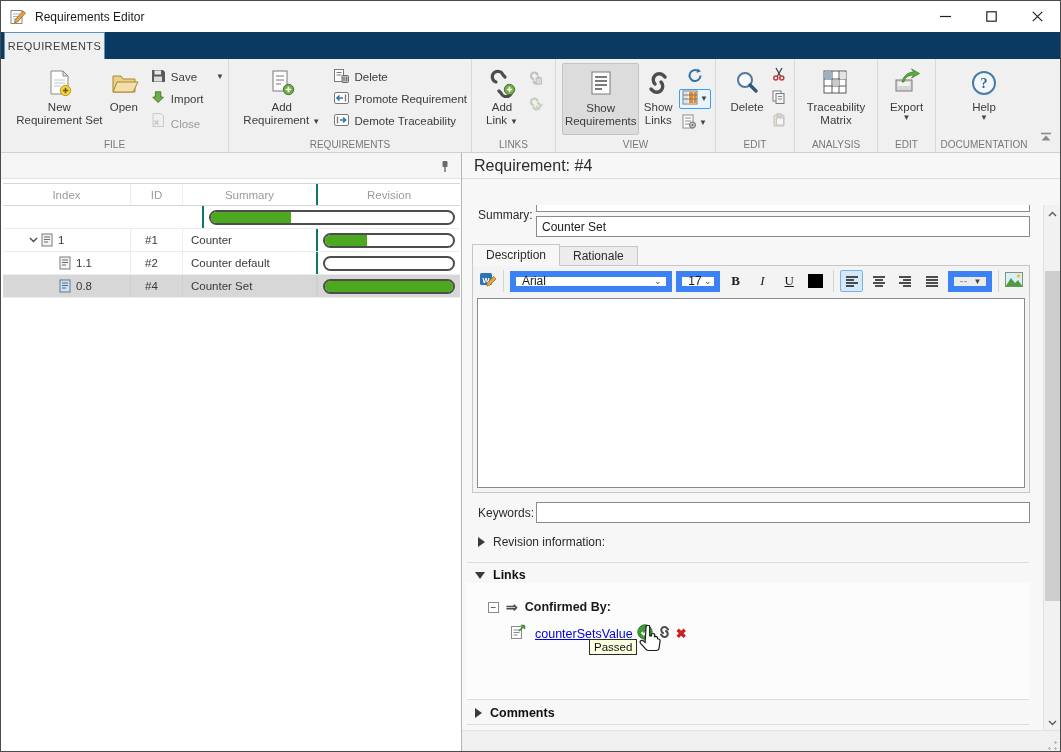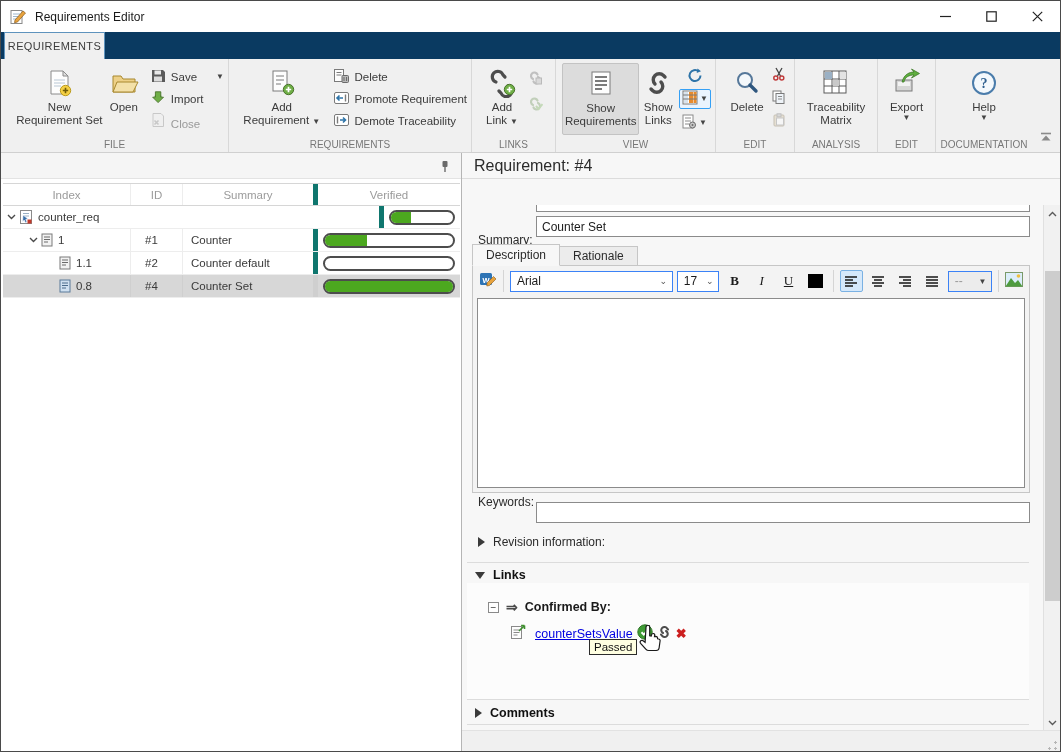--- a/index.html
+++ b/index.html
@@ -41,21 +41,21 @@
   .leftpanel { position:relative; width:461px; height:100%; background:#fff; border-right:1px solid #b5b5b5; }
   .pinstrip { height:26px; background:#f5f5f5; border-bottom:1px solid #e3e3e3; position:relative; }
   .pin { position:absolute; right:12px; top:6px; }
 
   .treetable { position:absolute; left:2px; top:30px; right:1px; bottom:0; font-size:11.5px; color:#3a3a3a; border-top:1px solid #d6d6d6; }
   .thead { display:flex; height:22px; color:#9b9b9b; border-bottom:1px solid #d6d6d6; align-items:center; }
   .trow { display:flex; height:23px; align-items:center; border-bottom:1px solid #ededed; }
   .trow.sel { background:#d7d7d7; }
   .c-index { width:128px; display:flex; align-items:center; height:100%; border-right:1px solid #ededed; overflow:hidden; }
   .c-id { width:52px; padding-left:14px; height:100%; display:flex; align-items:center; border-right:1px solid #ededed; }
-  .c-sum { width:135px; padding-left:8px; height:100%; display:flex; align-items:center; border-right:5px solid #0f766e; }
+  .c-sum { width:135px; padding-left:8px; height:100%; display:flex; align-items:center; border-right:2px solid #0f766e; }
   .c-ver { flex:1; height:100%; display:flex; align-items:center; }
   .thead .c-index,.thead .c-id,.thead .c-sum { justify-content:center; padding-left:0; }
   .thead .c-ver { justify-content:center; }
   .chev { width:16px; display:flex; justify-content:center; flex-shrink:0; }
   .rowicon { margin-right:5px; flex-shrink:0; display:inline-flex; }
   .pbar { height:15px; border:2px solid #4d4d4d; border-radius:9px; background:#fff; overflow:hidden; flex:1; margin:0 5px; }
   .pfill { height:100%; background:#4CA81F; }
 
   
   .rightpanel { position:relative; flex:1; height:100%; background:#f7f7f7; }
@@ -67,21 +67,21 @@
   .cutfield { position:absolute; left:74px; top:0; width:494px; height:7px; border:1px solid #8b8b8b; border-top:none; background:#fff; }
   .fieldlabel { position:absolute; font-size:12px; color:#2b2b2b; }
   .tinput { position:absolute; height:21px; border:1px solid #8b8b8b; background:#fff; font-size:12px; color:#1a1a1a; padding:0 5px; font-family:"Liberation Sans",sans-serif; }
 
   .desctabs { position:absolute; left:10px; top:39px; display:flex; align-items:flex-end; height:22px; }
   .dstab { height:22px; padding:0 13px; font-size:12px; color:#2b2b2b; display:flex; align-items:center; border:1px solid #c6c6c6; }
   .dstab.active { background:#f7f7f7; border-bottom:1px solid #f7f7f7; position:relative; z-index:2; }
   .dstab.idle { background:#ececec; height:20px; border-left:none; }
   .descbox { position:absolute; left:10px; top:60px; width:558px; height:228px; border:1px solid #c6c6c6; background:#f3f3f3; z-index:1; }
   .fmtbar { height:30px; display:flex; align-items:center; gap:4px; padding:0 6px; }
-  .combo { height:21px; border:1px solid #3b82f6; background:#fff; display:flex; align-items:center; font-size:12px; color:#1a1a1a; padding-left:6px; }
+  .combo { height:21px; border:6px solid #3b82f6; background:#fff; display:flex; align-items:center; font-size:12px; color:#1a1a1a; padding-left:6px; }
   .combo .cararea { margin-left:auto; width:17px; display:flex; justify-content:center; color:#555; font-size:9px; }
   .fmtbtn { width:24px; height:22px; display:flex; align-items:center; justify-content:center; font-size:13px; color:#1a1a1a; }
   .fmtbtn.activealign { background:#d5e8fa; border:1px solid #7ab1e3; border-radius:2px; }
   .vsep { width:1px; height:22px; background:#d5d5d5; margin:0 2px; }
   .descarea { position:absolute; left:4px; top:32px; right:4px; bottom:4px; background:#fff; border:1px solid #8b8b8b; }
 
   .disclosure { position:absolute; font-size:12px; color:#2b2b2b; display:flex; align-items:center; gap:8px; }
   .tri-r { width:0; height:0; border-top:5px solid transparent; border-bottom:5px solid transparent; border-left:7px solid #3a3a3a; }
   .tri-d { width:0; height:0; border-left:5px solid transparent; border-right:5px solid transparent; border-top:7px solid #3a3a3a; }
   .sechead { font-weight:bold; font-size:12.5px; color:#111; }
@@ -440,41 +440,24 @@
               <line x1="4" y1="7" x2="4" y2="12" stroke="#6a6a6a" stroke-width="1.4"></line>
             </svg>
         </span>
       </div>
 
       <div class="treetable">
         <div class="thead">
           <div class="c-index">Index</div>
           <div class="c-id">ID</div>
           <div class="c-sum">Summary</div>
-          <div class="c-ver">Verified</div>
+          <div class="c-ver">Revision</div>
         </div>
 
         <div class="trow">
-          <div class="c-index" style="width:180px; border-right:none;">
-            <span class="chev">
-                <svg width="9" height="6" viewBox="0 0 9 6">
-                  <path d="M1 1 l3.5 3.5 L8 1" fill="none" stroke="#4a4a4a" stroke-width="1.4"></path>
-                </svg>
-              </span>
-            <span class="rowicon">
-                <svg width="14" height="16" viewBox="0 0 14 16">
-                  <rect x="1.5" y="1.5" width="11" height="13" fill="#fff" stroke="#8a8a8a"></rect>
-                  <line x1="4" y1="4.5" x2="10" y2="4.5" stroke="#9ab0c4"></line>
-                  <line x1="4" y1="7" x2="10" y2="7" stroke="#9ab0c4"></line>
-                  <path d="M4 6 l5 4 l-2.2 .4 l1.2 2.6 l-1.6 .7 l-1.2 -2.6 l-1.6 1.6 z" fill="#3a6ea8" stroke="#fff" stroke-width="0.6"></path>
-                  <rect x="8.5" y="10.5" width="4" height="4" fill="#c0392b"></rect>
-                </svg>
-              </span>
-            <span>counter_req</span>
-          </div>
           <div class="c-id" style="width:0; border-right:none;">
               <span></span>
             </div>
           <div class="c-sum" style="width:135px; margin-left:52px;">
               <span></span>
             </div>
           <div class="c-ver">
               <div class="pbar">
                 <div class="pfill" style="width: 33%;"></div>
               </div>
@@ -564,21 +547,21 @@
       </div>
     </div>
 
     <div class="rightpanel">
       <div class="reqheader">Requirement: #4</div>
 
       <div class="dcontent">
 
         <div class="cutfield"></div>
 
-        <span class="fieldlabel" style="left:16px; top:28px;">Summary:</span>
+        <span class="fieldlabel" style="left:16px; top:3px;">Summary:</span>
         <input class="tinput" style="left: 74px; top: 11px; width: 494px;" value="Counter Set">
 
         <div class="desctabs">
           <div class="dstab active">Description</div>
           <div class="dstab idle">Rationale</div>
         </div>
 
         <div class="descbox">
           <div class="fmtbar">
             <span><svg width="18" height="16" viewBox="0 0 18 16">
@@ -649,21 +632,21 @@
             <span class="vsep"></span>
             <span><svg width="18" height="15" viewBox="0 0 18 15">
                   <rect x="0.5" y="0.5" width="17" height="14" fill="#dceefb" stroke="#7a9a6a"></rect>
                   <path d="M0.5 14.5 L6 6 L10 11 L13 8 L17.5 14.5 Z" fill="#4f9b3f"></path>
                   <circle cx="13.5" cy="4" r="1.8" fill="#f0c040"></circle>
                 </svg></span>
           </div>
           <div class="descarea"></div>
         </div>
 
-        <span class="fieldlabel" style="left:16px; top:290px;">Keywords:</span>
+        <span class="fieldlabel" style="left:16px; top:301px;">Keywords:</span>
         <input class="tinput" style="left: 74px; top: 297px; width: 494px;" value="">
 
         <div class="disclosure" style="left:16px; top:330px;">
           <span class="tri-r"></span>
           <span>Revision information:</span>
         </div>
 
         <div class="hline" style="top:357px;"></div>
         <div class="disclosure" style="left:13px; top:363px;">
           <span class="tri-d"></span>

